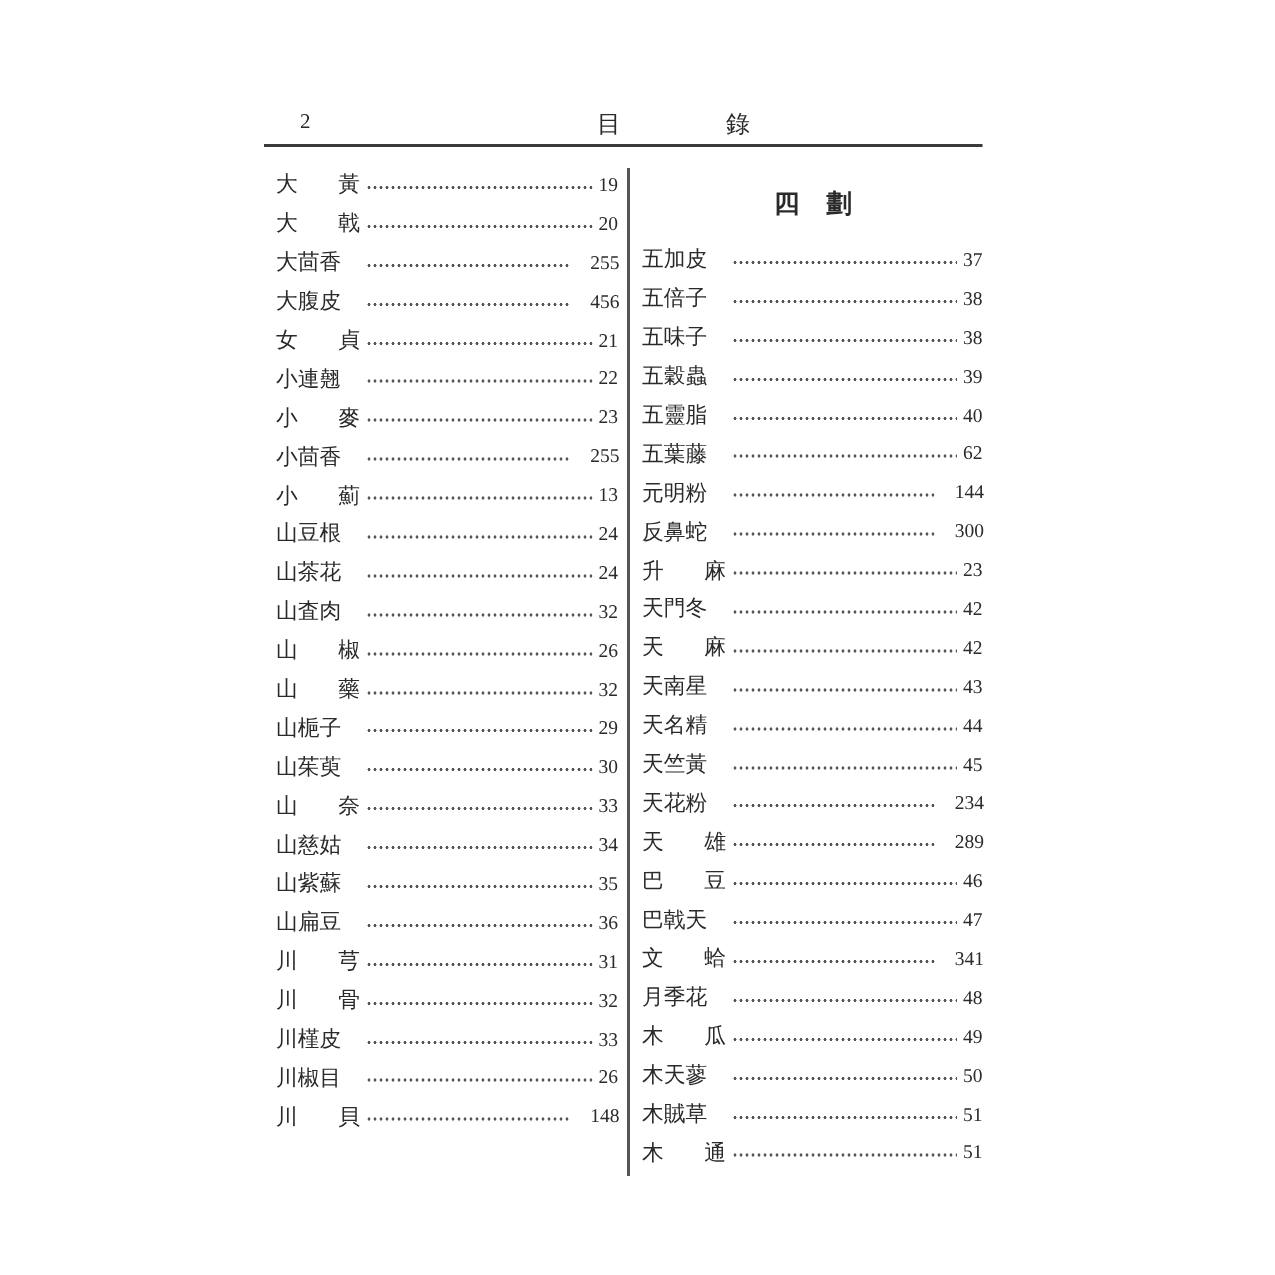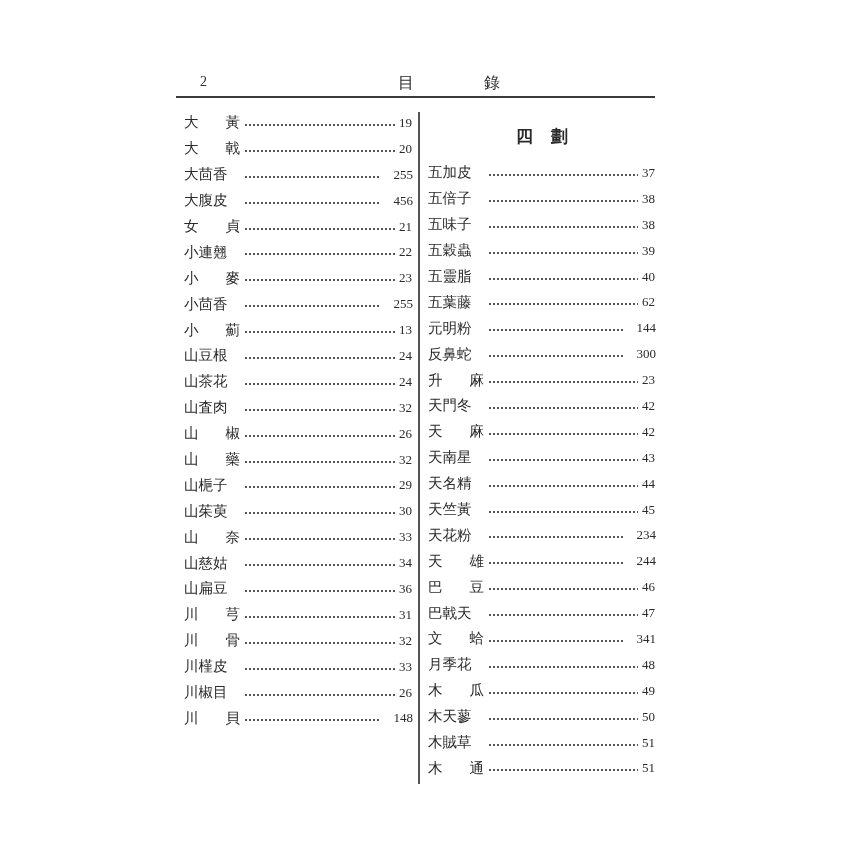--- a/index.html
+++ b/index.html
@@ -162,20 +162,27 @@
     </div>
     <div class="entry">
       <span class="name">
         <span>山慈姑</span>
       </span>
       <span class="dots"></span>
       <span class="num">34</span>
     </div>
     <div class="entry">
       <span class="name">
+        <span>山紫蘇</span>
+      </span>
+      <span class="dots"></span>
+      <span class="num">35</span>
+    </div>
+    <div class="entry">
+      <span class="name">
         <span>山扁豆</span>
       </span>
       <span class="dots"></span>
       <span class="num">36</span>
     </div>
     <div class="entry">
       <span class="name">
         <span>川</span>
         <span>芎</span>
       </span>
@@ -321,21 +328,21 @@
       </span>
       <span class="dots"></span>
       <span class="num wide">234</span>
     </div>
     <div class="entry">
       <span class="name">
         <span>天</span>
         <span>雄</span>
       </span>
       <span class="dots"></span>
-      <span class="num wide">244</span>
+      <span class="num wide">289</span>
     </div>
     <div class="entry">
       <span class="name">
         <span>巴</span>
         <span>豆</span>
       </span>
       <span class="dots"></span>
       <span class="num">46</span>
     </div>
     <div class="entry">

